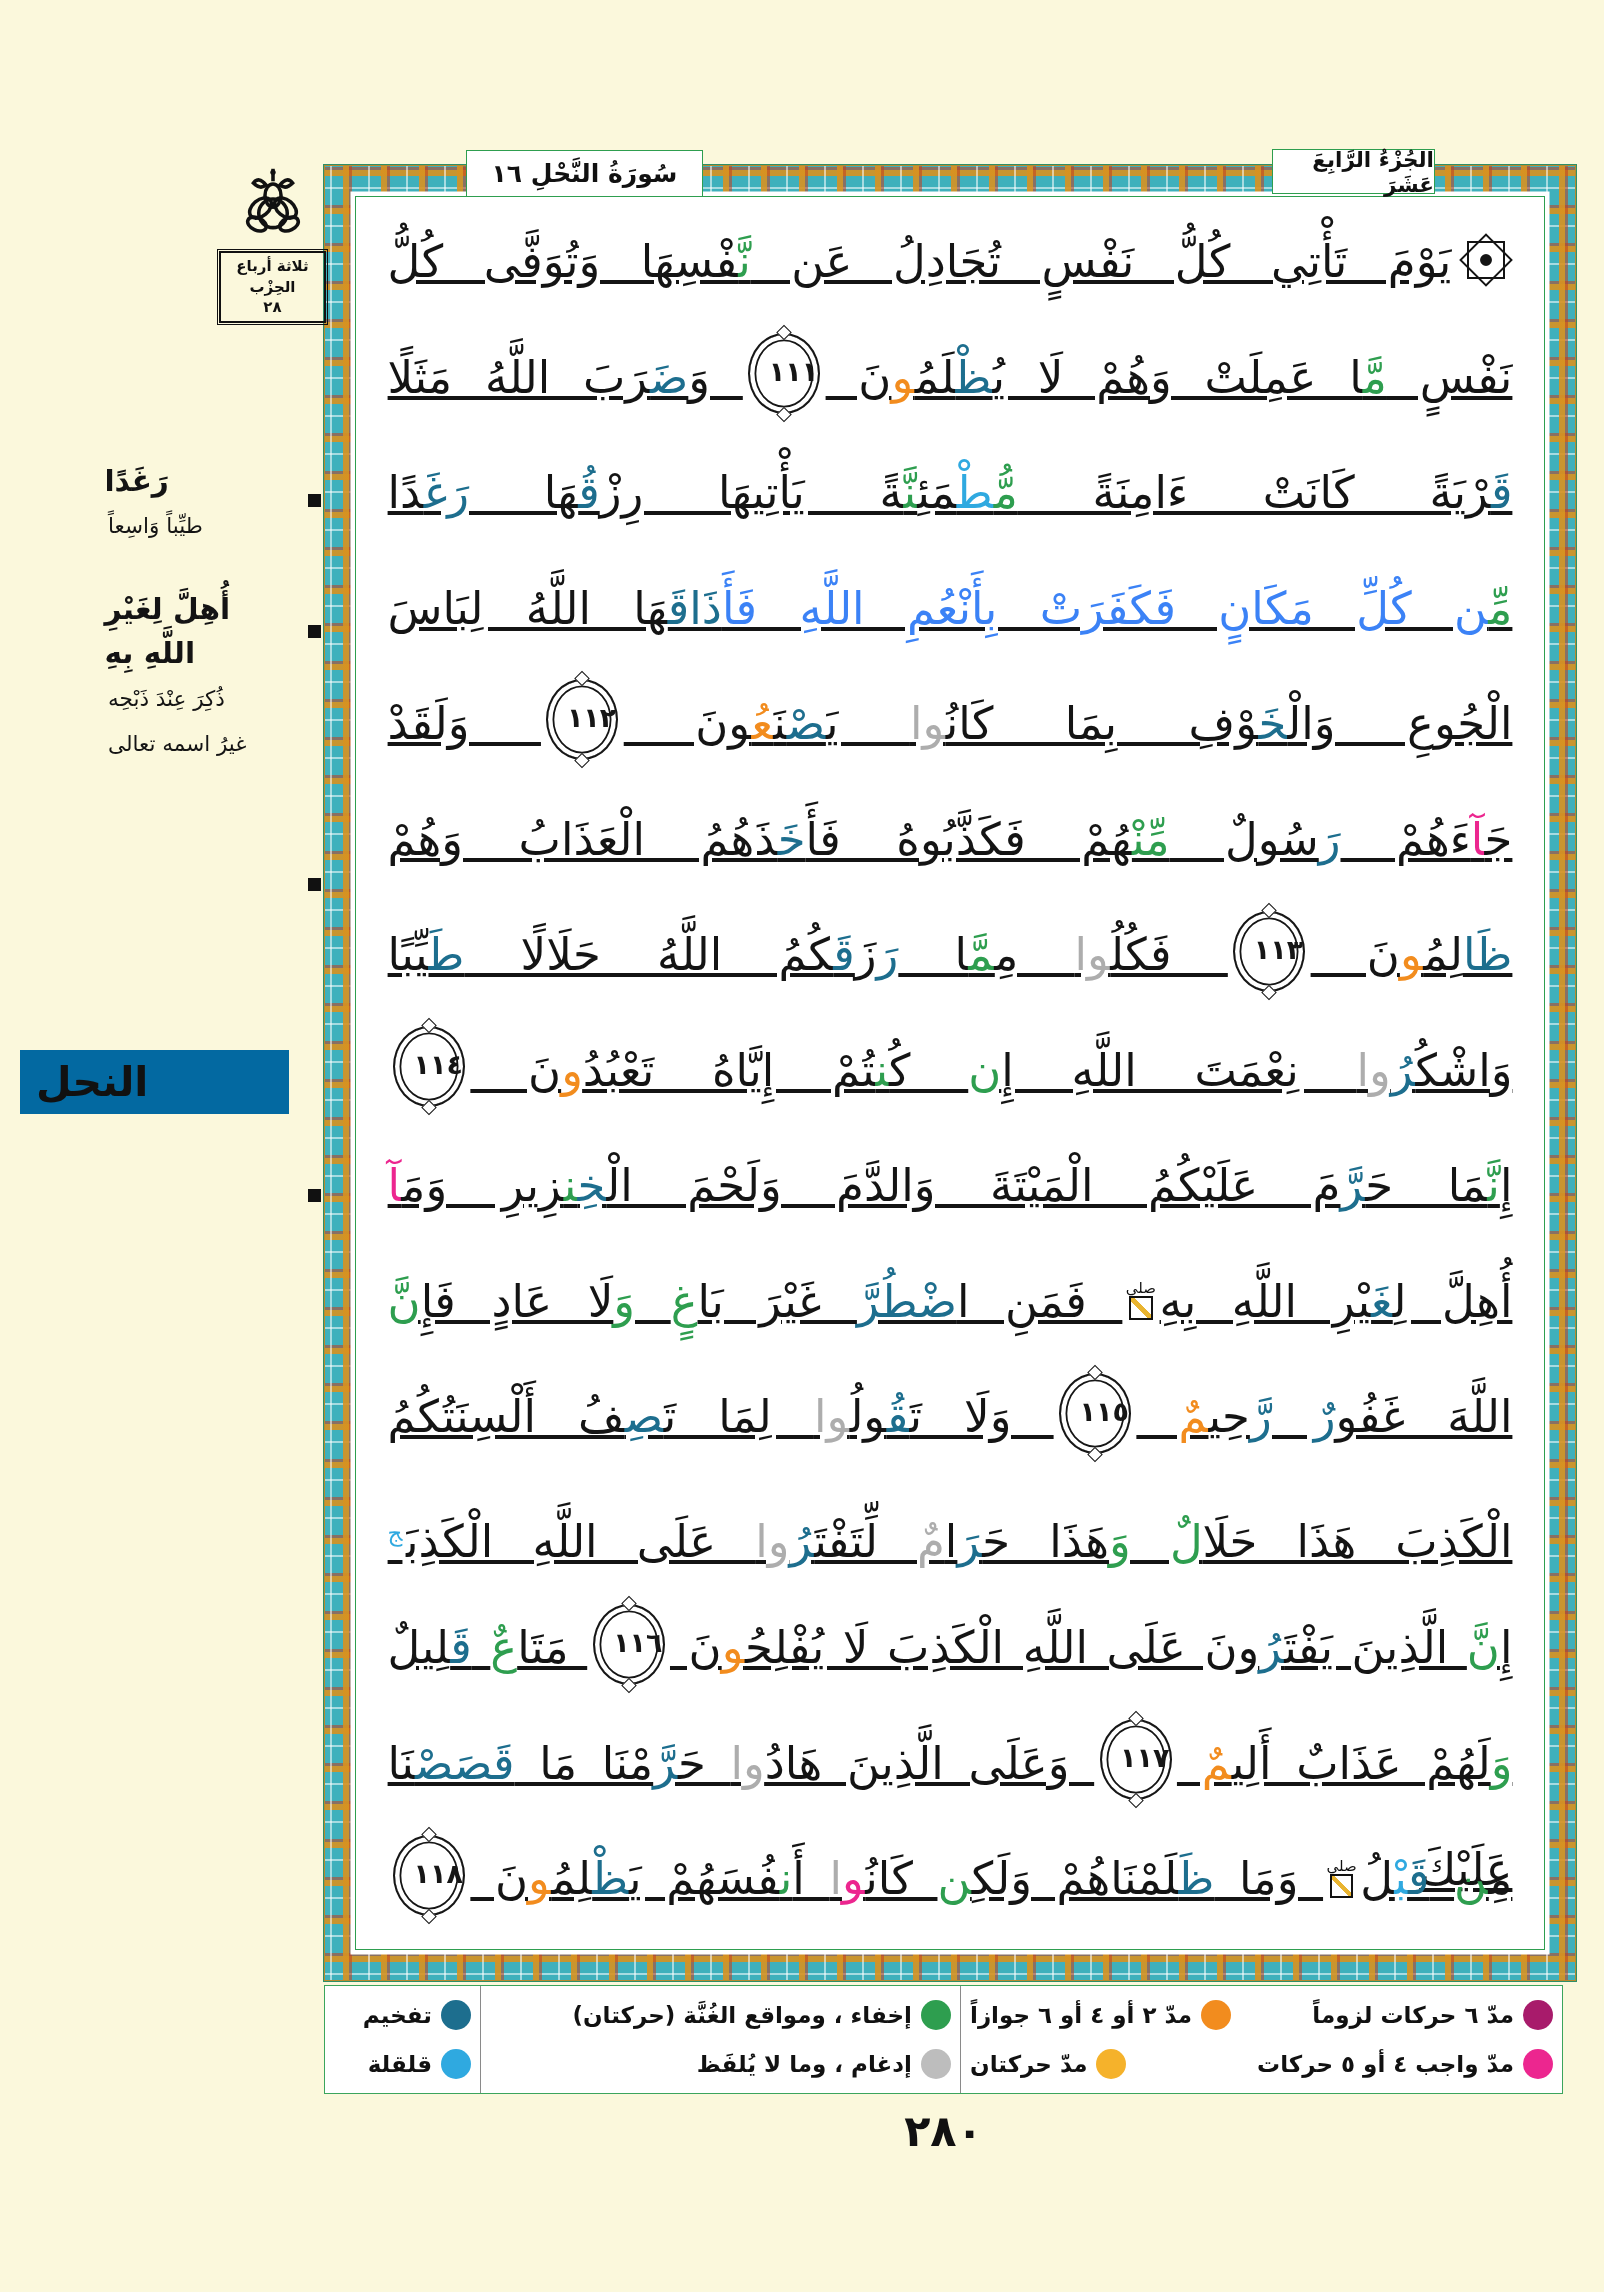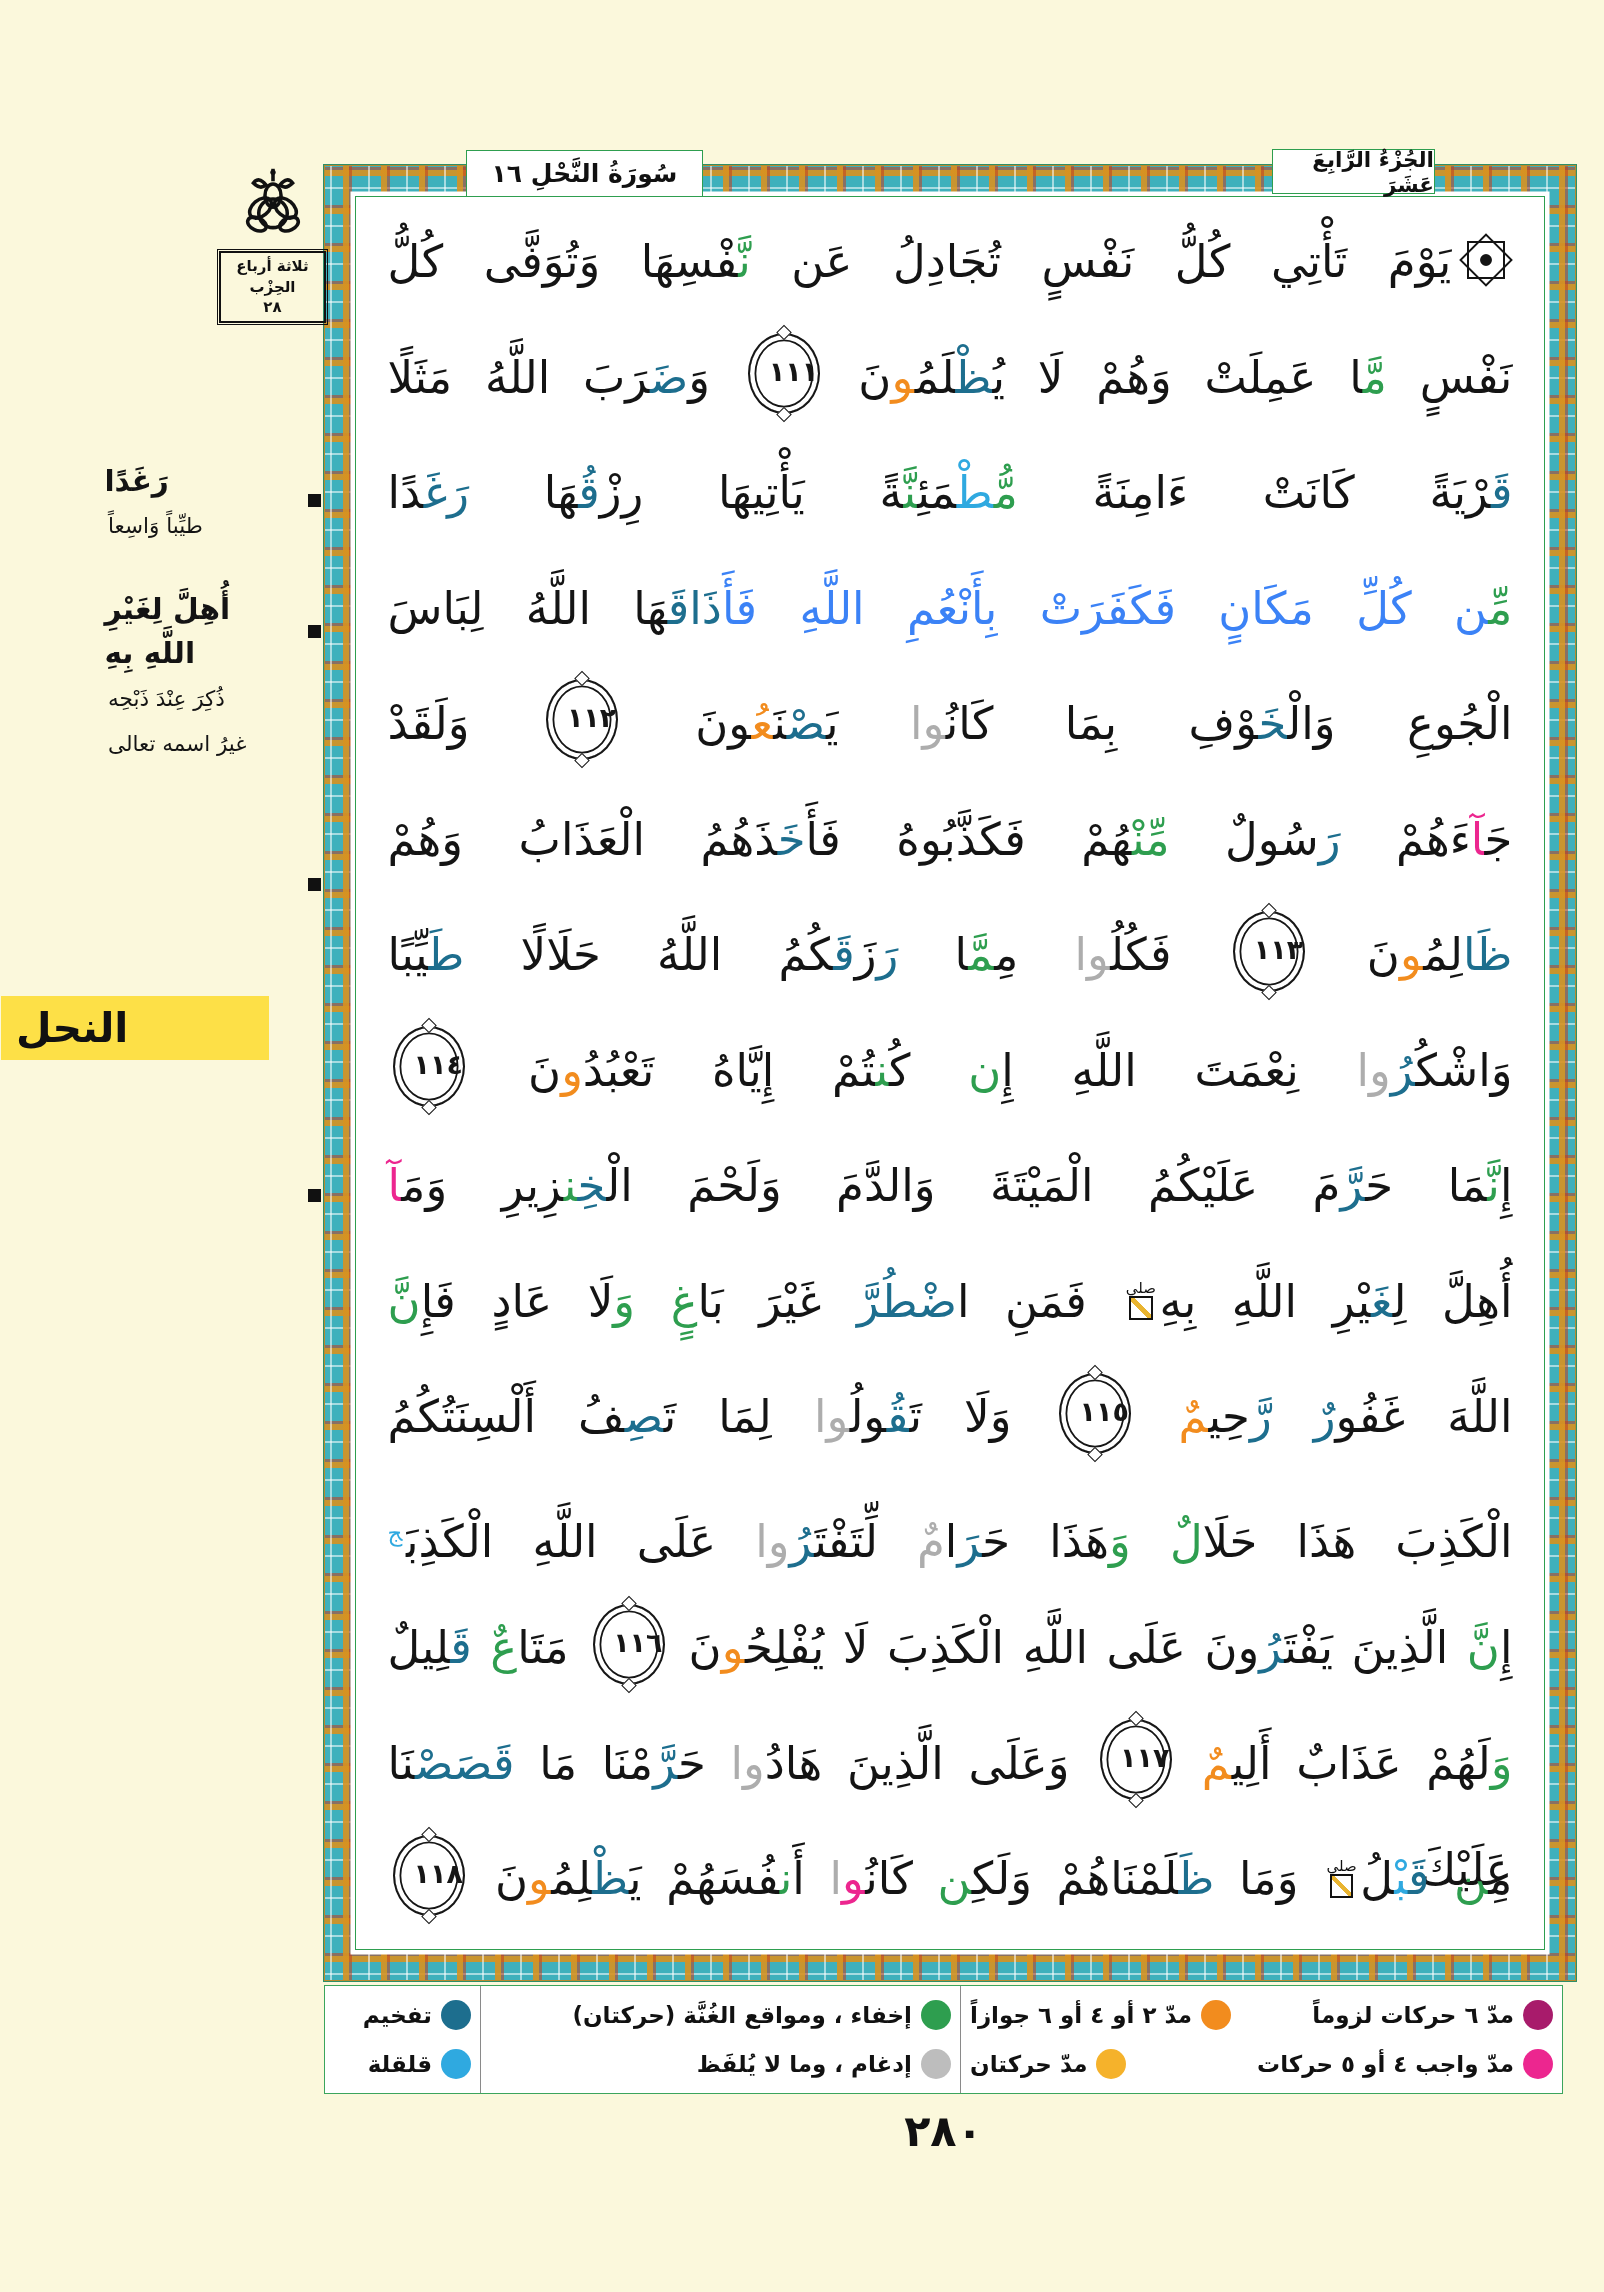--- a/index.html
+++ b/index.html
@@ -40,21 +40,21 @@
   .hizb svg{display:block;margin:0 auto;}
   .hizb-box{
     margin-top:1.8px;border:2.7px solid #111;outline:0.9px solid #111;outline-offset:1.8px;
     padding:3.6px 3.6px;background:transparent;
     font-size:15px;font-weight:bold;line-height:1.35;color:#111;
   }
   
   .textcol{
     position:absolute;inset:0;box-sizing:border-box;
     padding:12.5px 32px 9px 32px;
-    display:flex;flex-direction:column;justify-content:space-between;
+    display:flex;flex-direction:column;justify-content:space-between;text-decoration:underline;
   }
   .qline{
     display:block;width:100%;height:114px;line-height:106px;
     font-size:45px;white-space:normal;
     text-align:justify;text-align-last:justify;
     direction:rtl;overflow:visible;
   }
   .qline span.seg{letter-spacing:0;}
   
   .ayah{
@@ -192,21 +192,21 @@
       <div class="sub">غيرُ اسمه تعالى</div>
     </div>
   </div>
 <div id="bullets">
     <div class="mbullet" style="top: 494px;"></div>
     <div class="mbullet" style="top: 625px;"></div>
     <div class="mbullet" style="top: 878px;"></div>
     <div class="mbullet" style="top: 1189px;"></div>
   </div>
 
-<div class="surah-tab" id="surahtab" style="top: 996px; background: #fde047;">
+<div class="surah-tab" id="surahtab" style="top: 1050px; background: #0369a1; margin-left: 20px;">
   <span>النحل</span>
 </div>
 
 <div class="legend" id="legend">
     <div class="leg-col" style="width: 602px;">
       <div class="leg-row">
         <div class="leg-item">
           <span class="leg-dot" style="background: rgb(168, 27, 107);"></span>
           <span class="leg-label">مدّ ٦ حركات لزوماً</span>
         </div>

